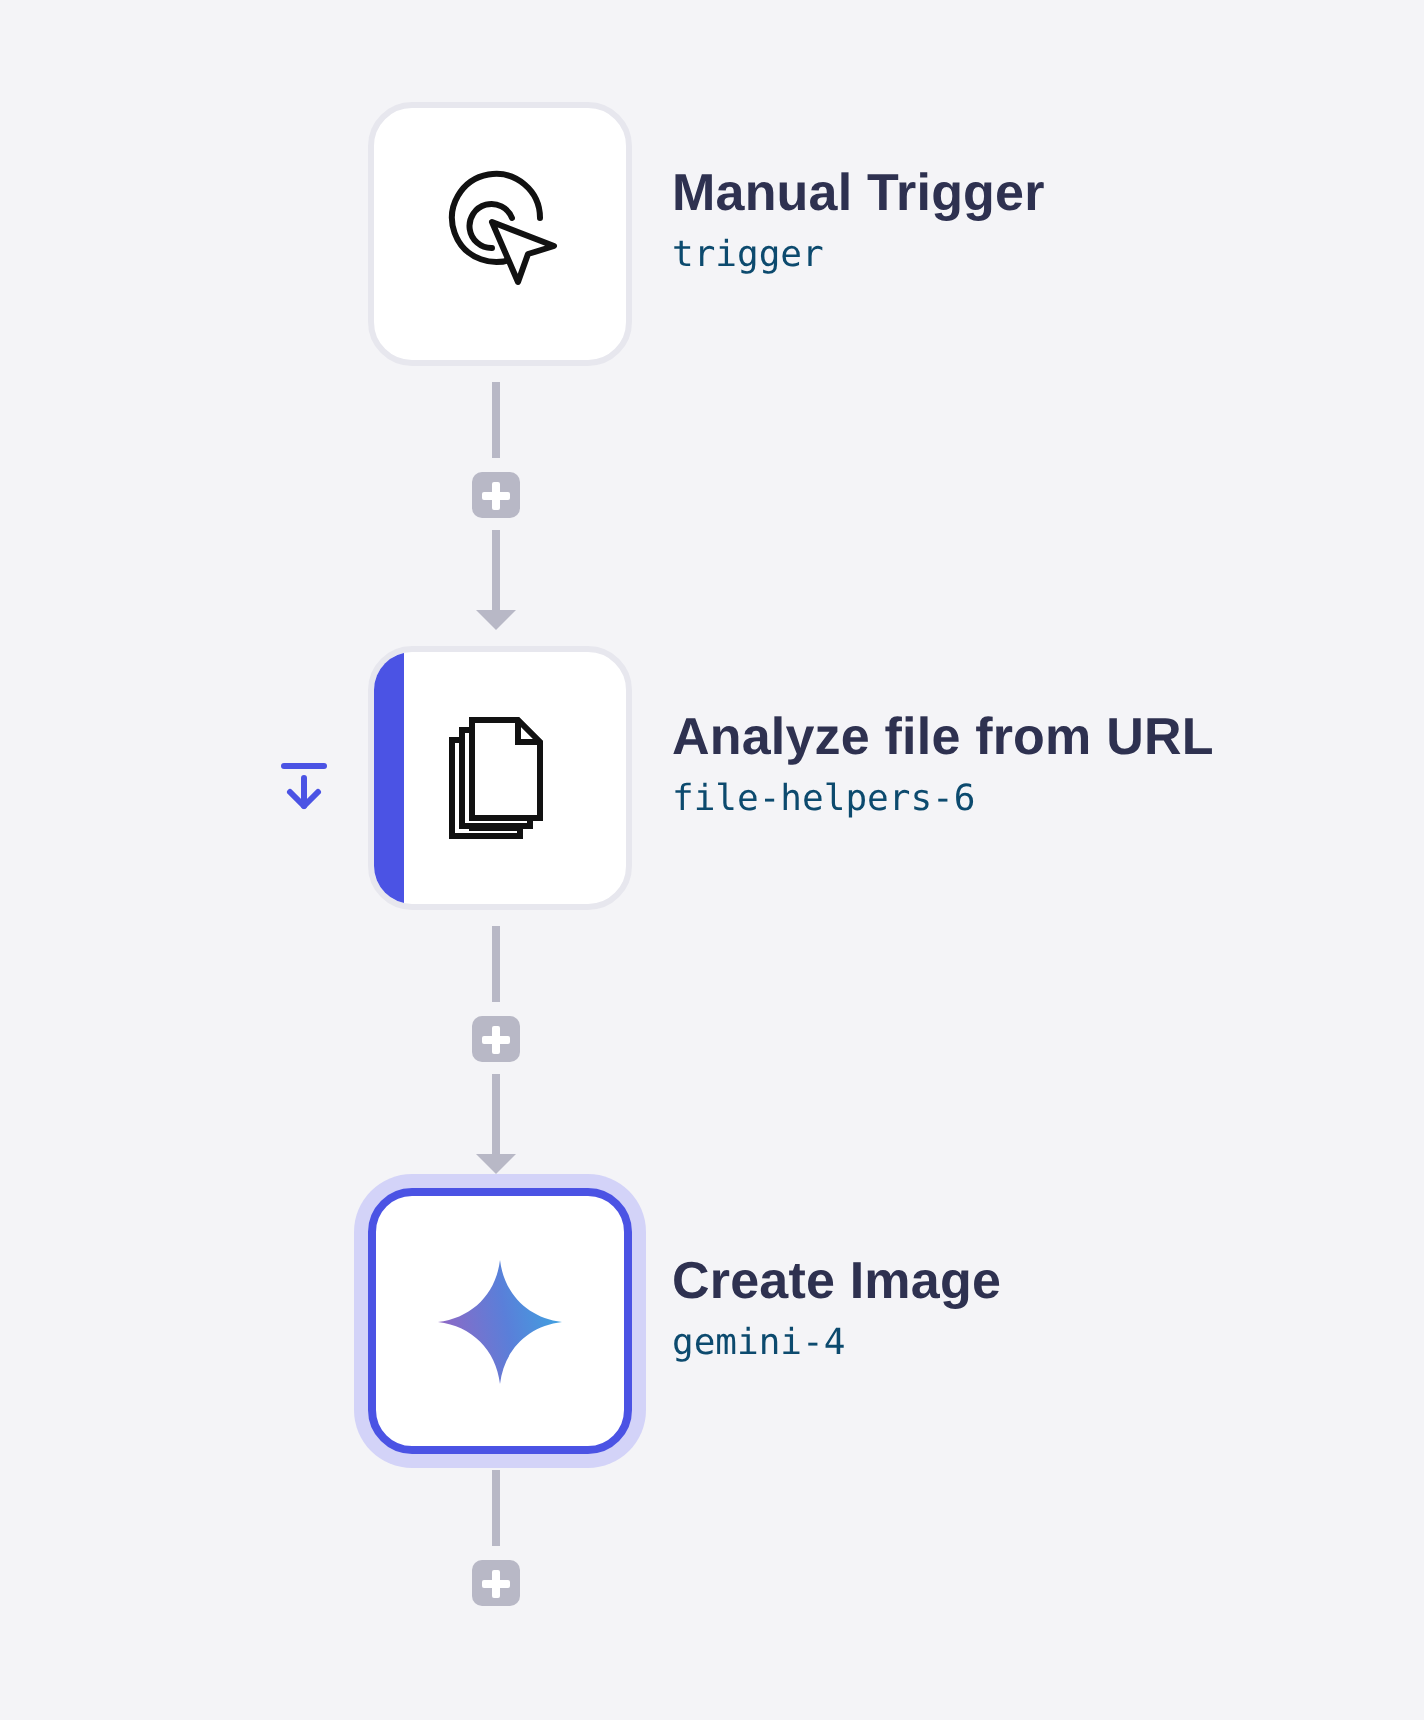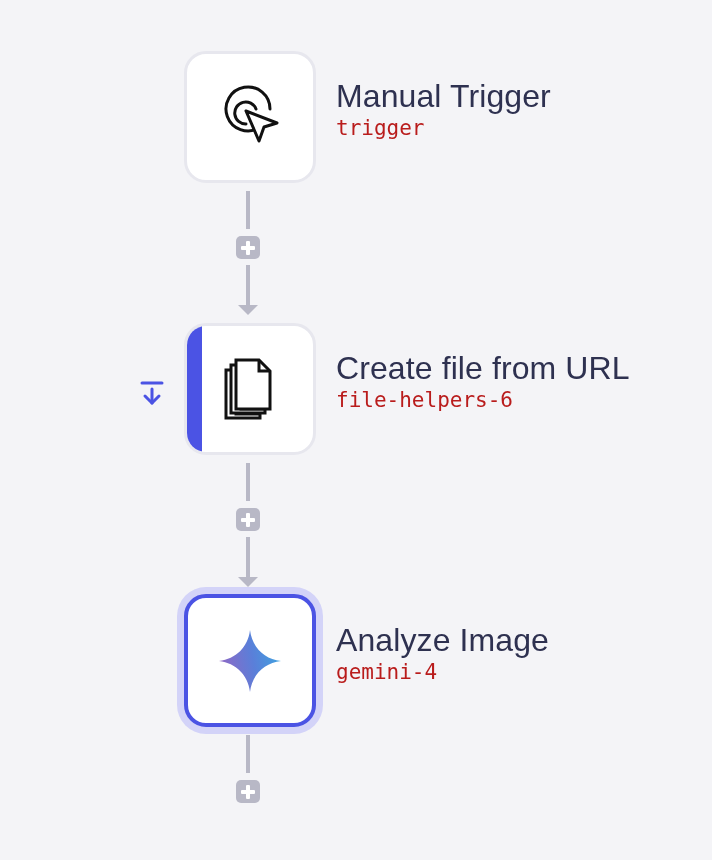--- a/index.html
+++ b/index.html
@@ -30,28 +30,28 @@
   .card .icon {
     position: absolute; left: 50%; top: 50%;
     transform: translate(-50%, -50%);
     display: flex; align-items: center; justify-content: center;
   }
   .label {
     position: absolute; left: 336px;
   }
   .label .title {
     display: block;
-    font-size: 32px; font-weight: 400; color: #2e3150;
+    font-size: 26px; font-weight: 700; color: #2e3150;
     letter-spacing: 0.1px; white-space: nowrap;
     line-height: 30px;
   }
   .label .sub {
     display: block;
     font-family: "DejaVu Sans Mono", "Liberation Mono", monospace;
-    font-size: 21px; color: #b91c1c;
+    font-size: 18px; color: #0c4a6e;
     line-height: 28px; margin-top: 3px; white-space: nowrap;
   }
   .line { position: absolute; left: 246px; width: 4px; background: #b8b8c6; }
   .arrowhead {
     position: absolute; left: 238px; width: 0; height: 0;
     border-left: 10px solid transparent; border-right: 10px solid transparent;
     border-top: 10px solid #b8b8c6;
   }
   .plus {
     position: absolute; left: 236px; width: 24px; height: 23px;
@@ -105,21 +105,21 @@
       <svg width="56" height="66" viewBox="0 0 56 66" fill="#ffffff" stroke="#111" stroke-width="3" stroke-linejoin="miter">
         <path d="M4 14 H14 V58 H38 V62 H4 Z"></path>
         <path d="M9 9 H19 V53 H43 V57 H9 Z"></path>
         <path d="M14 4 H37 L48 15 V53 H14 Z"></path>
         <path d="M37 4 V15 H48" fill="none"></path>
       </svg>
     </div>
   </div>
 </div>
 <div class="label" style="top:353px;">
-  <span class="title">Create file from URL</span>
+  <span class="title">Analyze file from URL</span>
   <span class="sub">file-helpers-6</span>
 </div>
 
 <div class="line" style="top:463px;height:38px;"></div>
 <div class="plus" style="top:508px;"><span></span></div>
 <div class="line" style="top:537px;height:41px;"></div>
 <div class="arrowhead" style="top:577px;"></div>
 
 <div class="node" style="top:594px;height:133px;">
   <div class="card selected">
@@ -131,18 +131,18 @@
             <stop offset="0.55" stop-color="#5a7fd9"></stop>
             <stop offset="1" stop-color="#3fa3e0"></stop>
           </linearGradient>
         </defs>
         <path d="M32 1 C34 18 46 30 63 32 C46 34 34 46 32 63 C30 46 18 34 1 32 C18 30 30 18 32 1 Z" fill="url(#gem)"></path>
       </svg>
     </div>
   </div>
 </div>
 <div class="label" style="top:625px;">
-  <span class="title">Analyze Image</span>
+  <span class="title">Create Image</span>
   <span class="sub">gemini-4</span>
 </div>
 
 <div class="line" style="top:735px;height:38px;"></div>
 <div class="plus" style="top:780px;"><span></span></div>
 
 </body></html>

